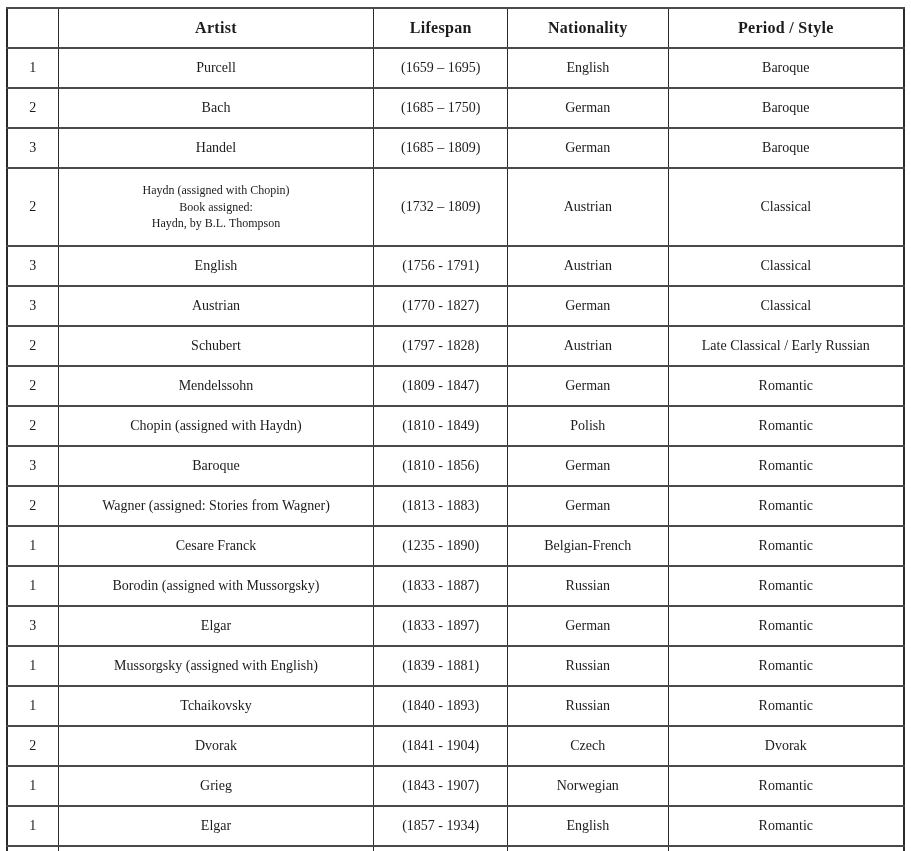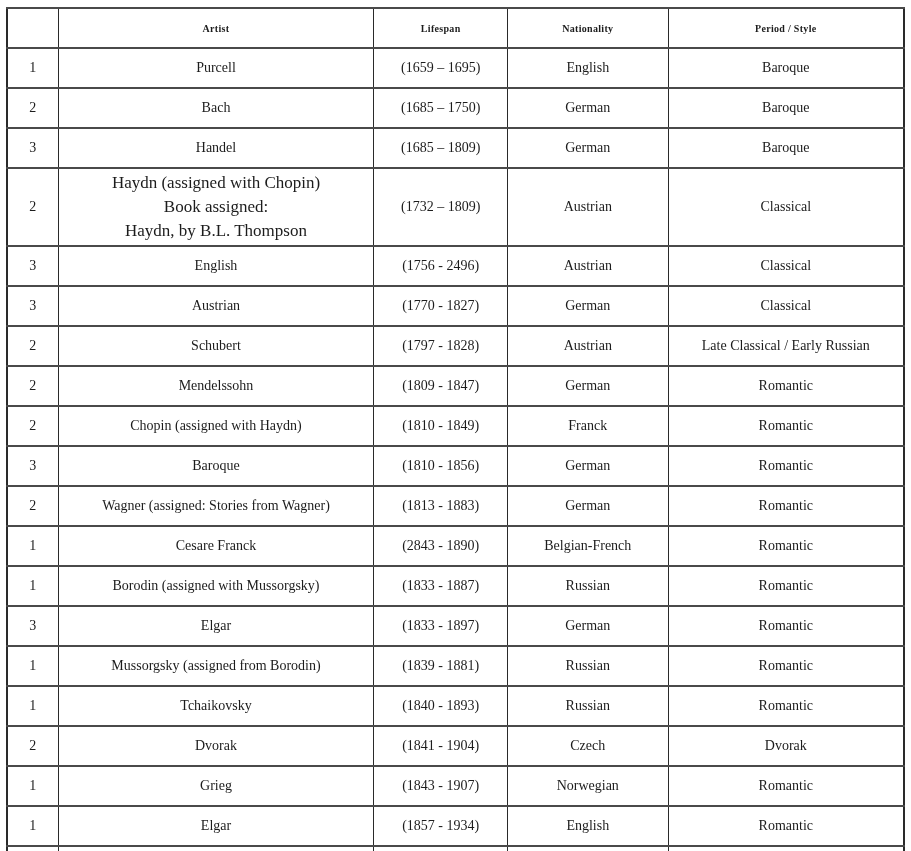--- a/index.html
+++ b/index.html
@@ -36,28 +36,28 @@
     vertical-align: middle;
     padding: 2px 4px;
     height: 34px;
     font-size: 14px;
     line-height: 1.3;
     overflow: hidden;
   }
   thead th {
     font-weight: bold;
     letter-spacing: 0.3px;
-    font-size: 10px;
+    font-size: 16px;
   }
   td.cell-artist {
     white-space: pre-line;
     margin-top: 20px;
   }
   td.cell-artist.small-multiline {
-    font-size: 17px;
+    font-size: 12px;
     line-height: 1.4;
     height: 72px;
   }
 </style>
 </head>
 <body>
 
 <table class="composers">
   <colgroup>
     <col class="c-index">
@@ -102,21 +102,21 @@
     <td class="cell-artist small-multiline">Haydn (assigned with Chopin)
 Book assigned:
 Haydn, by B.L. Thompson</td>
     <td class="cell-lifespan">(1732 – 1809)</td>
     <td class="cell-nationality">Austrian</td>
     <td class="cell-period">Classical</td>
   </tr>
       <tr>
     <td class="cell-index">3</td>
     <td class="cell-artist">English</td>
-    <td class="cell-lifespan">(1756 - 2496)</td>
+    <td class="cell-lifespan">(1756 - 1791)</td>
     <td class="cell-nationality">Austrian</td>
     <td class="cell-period">Classical</td>
   </tr>
       <tr>
     <td class="cell-index">3</td>
     <td class="cell-artist">Austrian</td>
     <td class="cell-lifespan">(1770 - 1827)</td>
     <td class="cell-nationality">German</td>
     <td class="cell-period">Classical</td>
   </tr>
@@ -131,61 +131,61 @@
     <td class="cell-index">2</td>
     <td class="cell-artist">Mendelssohn</td>
     <td class="cell-lifespan">(1809 - 1847)</td>
     <td class="cell-nationality">German</td>
     <td class="cell-period">Romantic</td>
   </tr>
       <tr>
     <td class="cell-index">2</td>
     <td class="cell-artist">Chopin (assigned with Haydn)</td>
     <td class="cell-lifespan">(1810 - 1849)</td>
-    <td class="cell-nationality">Franck</td>
+    <td class="cell-nationality">Polish</td>
     <td class="cell-period">Romantic</td>
   </tr>
       <tr>
     <td class="cell-index">3</td>
     <td class="cell-artist">Baroque</td>
     <td class="cell-lifespan">(1810 - 1856)</td>
     <td class="cell-nationality">German</td>
     <td class="cell-period">Romantic</td>
   </tr>
       <tr>
     <td class="cell-index">2</td>
     <td class="cell-artist">Wagner (assigned: Stories from Wagner)</td>
     <td class="cell-lifespan">(1813 - 1883)</td>
     <td class="cell-nationality">German</td>
     <td class="cell-period">Romantic</td>
   </tr>
       <tr>
     <td class="cell-index">1</td>
     <td class="cell-artist">Cesare Franck</td>
-    <td class="cell-lifespan">(2843 - 1890)</td>
+    <td class="cell-lifespan">(1235 - 1890)</td>
     <td class="cell-nationality">Belgian-French</td>
     <td class="cell-period">Romantic</td>
   </tr>
       <tr>
     <td class="cell-index">1</td>
     <td class="cell-artist">Borodin (assigned with Mussorgsky)</td>
     <td class="cell-lifespan">(1833 - 1887)</td>
     <td class="cell-nationality">Russian</td>
     <td class="cell-period">Romantic</td>
   </tr>
       <tr>
     <td class="cell-index">3</td>
     <td class="cell-artist">Elgar</td>
     <td class="cell-lifespan">(1833 - 1897)</td>
     <td class="cell-nationality">German</td>
     <td class="cell-period">Romantic</td>
   </tr>
       <tr>
     <td class="cell-index">1</td>
-    <td class="cell-artist">Mussorgsky (assigned from Borodin)</td>
+    <td class="cell-artist">Mussorgsky (assigned with English)</td>
     <td class="cell-lifespan">(1839 - 1881)</td>
     <td class="cell-nationality">Russian</td>
     <td class="cell-period">Romantic</td>
   </tr>
       <tr>
     <td class="cell-index">1</td>
     <td class="cell-artist">Tchaikovsky</td>
     <td class="cell-lifespan">(1840 - 1893)</td>
     <td class="cell-nationality">Russian</td>
     <td class="cell-period">Romantic</td>

